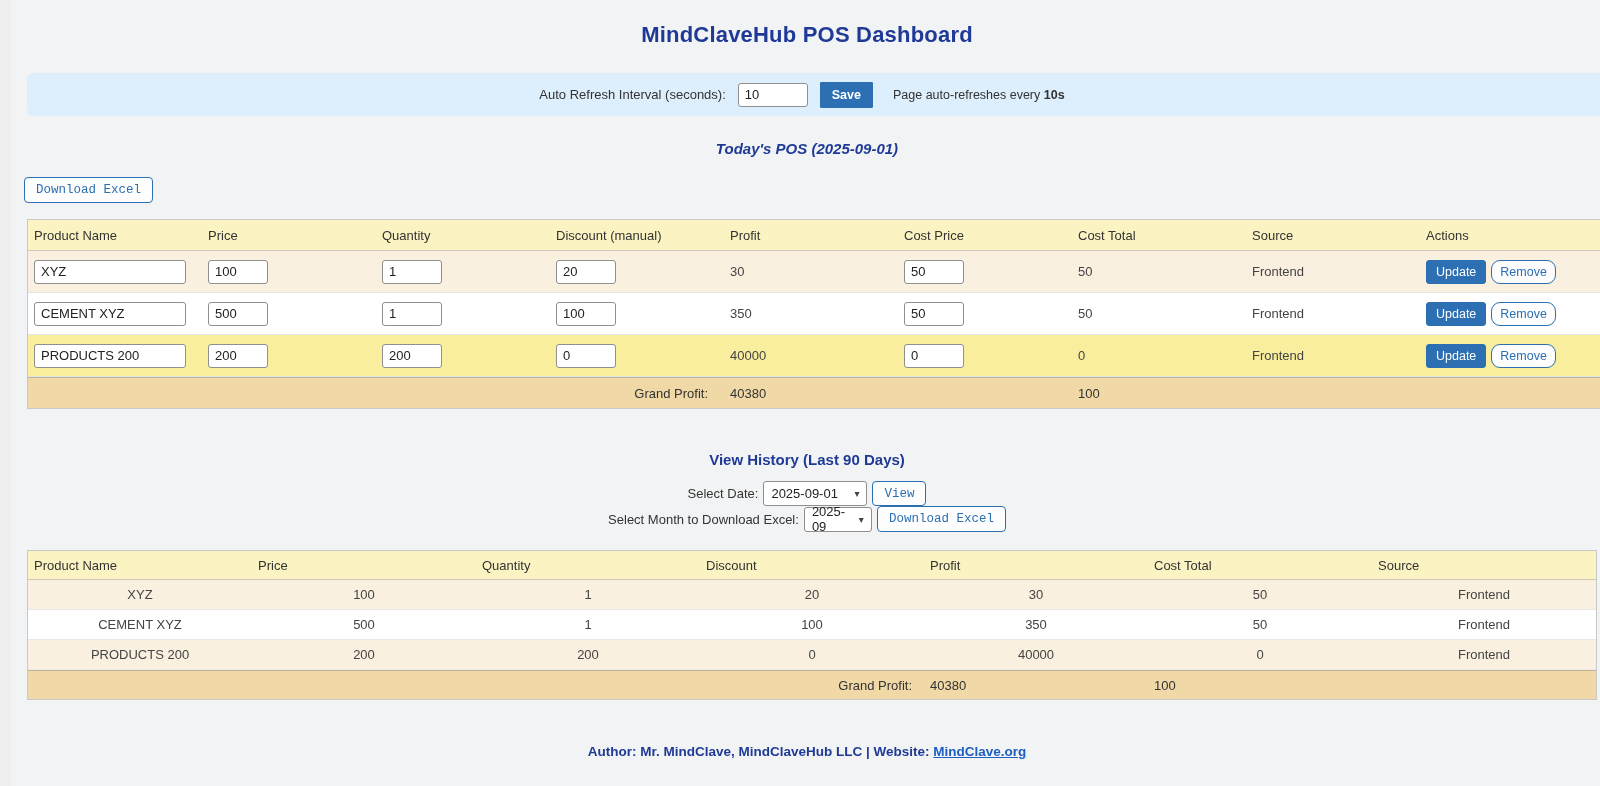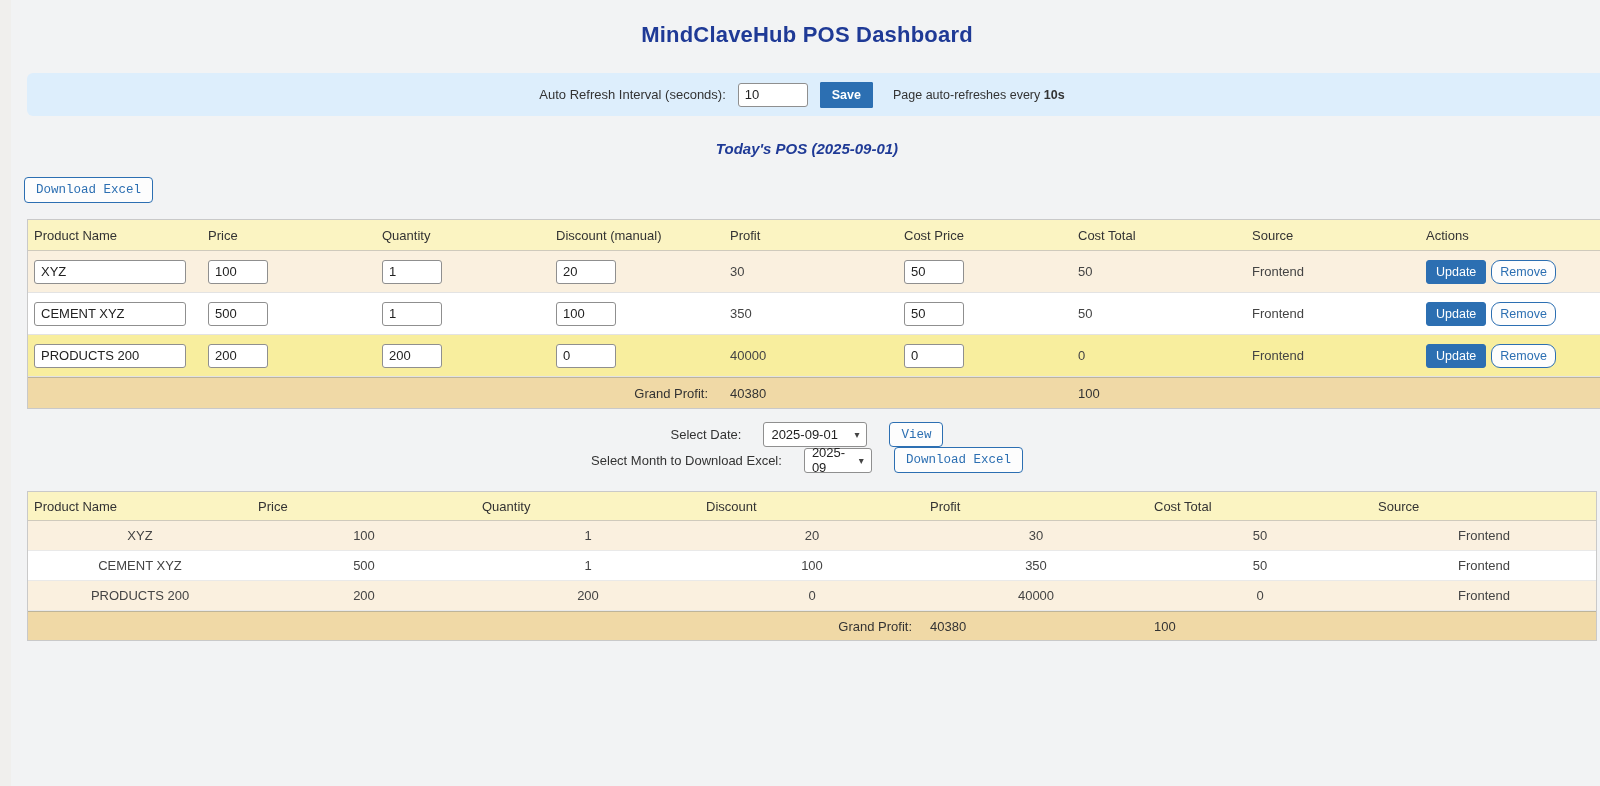--- a/index.html
+++ b/index.html
@@ -54,21 +54,21 @@
     font-size:12.5px;height:24px;padding:0 9px;cursor:pointer;font-family:inherit;}
   .btn-remove{background:#fdfdfd;color:#2c6fb2;border:1px solid #2c6fb2;border-radius:9px;
     font-size:12.5px;height:24px;padding:0 8px;cursor:pointer;font-family:inherit;}
 
   .grand-row{display:flex;height:30px;align-items:center;background:#f0d9a6;border-top:1px solid #bdb49a;}
   .t1 .grand-label{width:174px;box-sizing:border-box;text-align:right;padding-right:16px;font-size:13px;color:#333;}
   .t1 .grand-val{width:174px;box-sizing:border-box;padding-left:6px;font-size:13px;color:#333;}
   .t1 .grand-spacer{width:174px;}
 
   
-  .control-row{width:1560px;display:flex;justify-content:center;align-items:center;gap:22px;font-size:13px;color:#333;}
+  .control-row{width:1560px;display:flex;justify-content:center;align-items:center;gap:5px;font-size:13px;color:#333;}
   .date-row{margin-top:13px;}
   .month-row{}
   .select-box{height:25px;border:1px solid #8f8f8f;border-radius:3px;background:#fff;
     font-size:13px;color:#222;display:inline-flex;align-items:center;justify-content:space-between;
     padding:0 7px;box-sizing:border-box;cursor:pointer;}
   .sel-date{width:104px;}
   .sel-month{width:68px;}
   .chev{font-size:10px;color:#444;margin-left:6px;}
 
   
@@ -170,20 +170,21 @@
         <div class="grand-spacer"></div>
       <div class="grand-label">Grand Profit:</div>
       <div class="grand-val">40380</div>
       <div class="grand-spacer"></div>
       <div class="grand-val">100</div>
       <div class="grand-spacer"></div>
         <div class="grand-spacer"></div>
     </div>
   </div>
 
+  <div class="section-heading heading-history">View History (Last 90 Days)</div>
 
   <div class="control-row date-row">
     <span>Select Date:</span>
     <span class="select-box sel-date">
       <span>2025-09-01</span>
       <span class="chev">▾</span>
     </span>
     <button class="btn-outline" style="height:25px">View</button>
   </div>
 
@@ -239,14 +240,17 @@
       <div class="grand-spacer"></div>
         <div class="grand-spacer"></div>
         <div class="grand-spacer"></div>
       <div class="grand-label">Grand Profit:</div>
       <div class="grand-val">40380</div>
       <div class="grand-val">100</div>
       <div class="grand-spacer"></div>
     </div>
   </div>
 
+  <div class="footer">
+    <span>Author: Mr. MindClave, MindClaveHub LLC | Website: </span><a href="#">MindClave.org</a>
+  </div>
 
 </div>
 
 </body></html>

